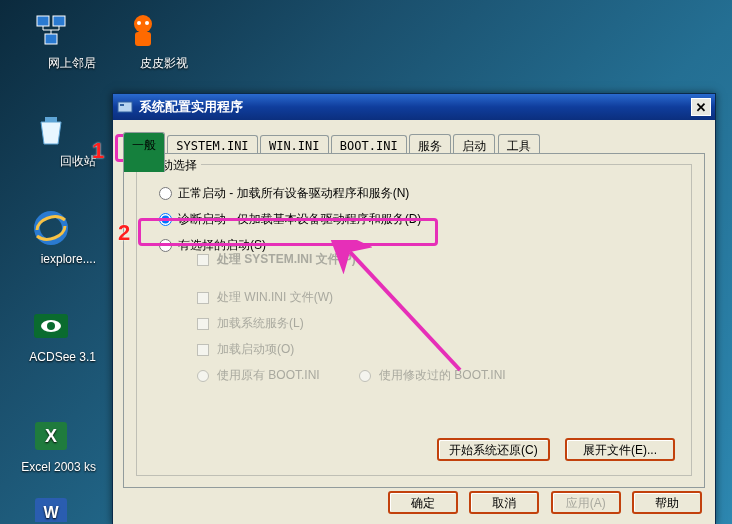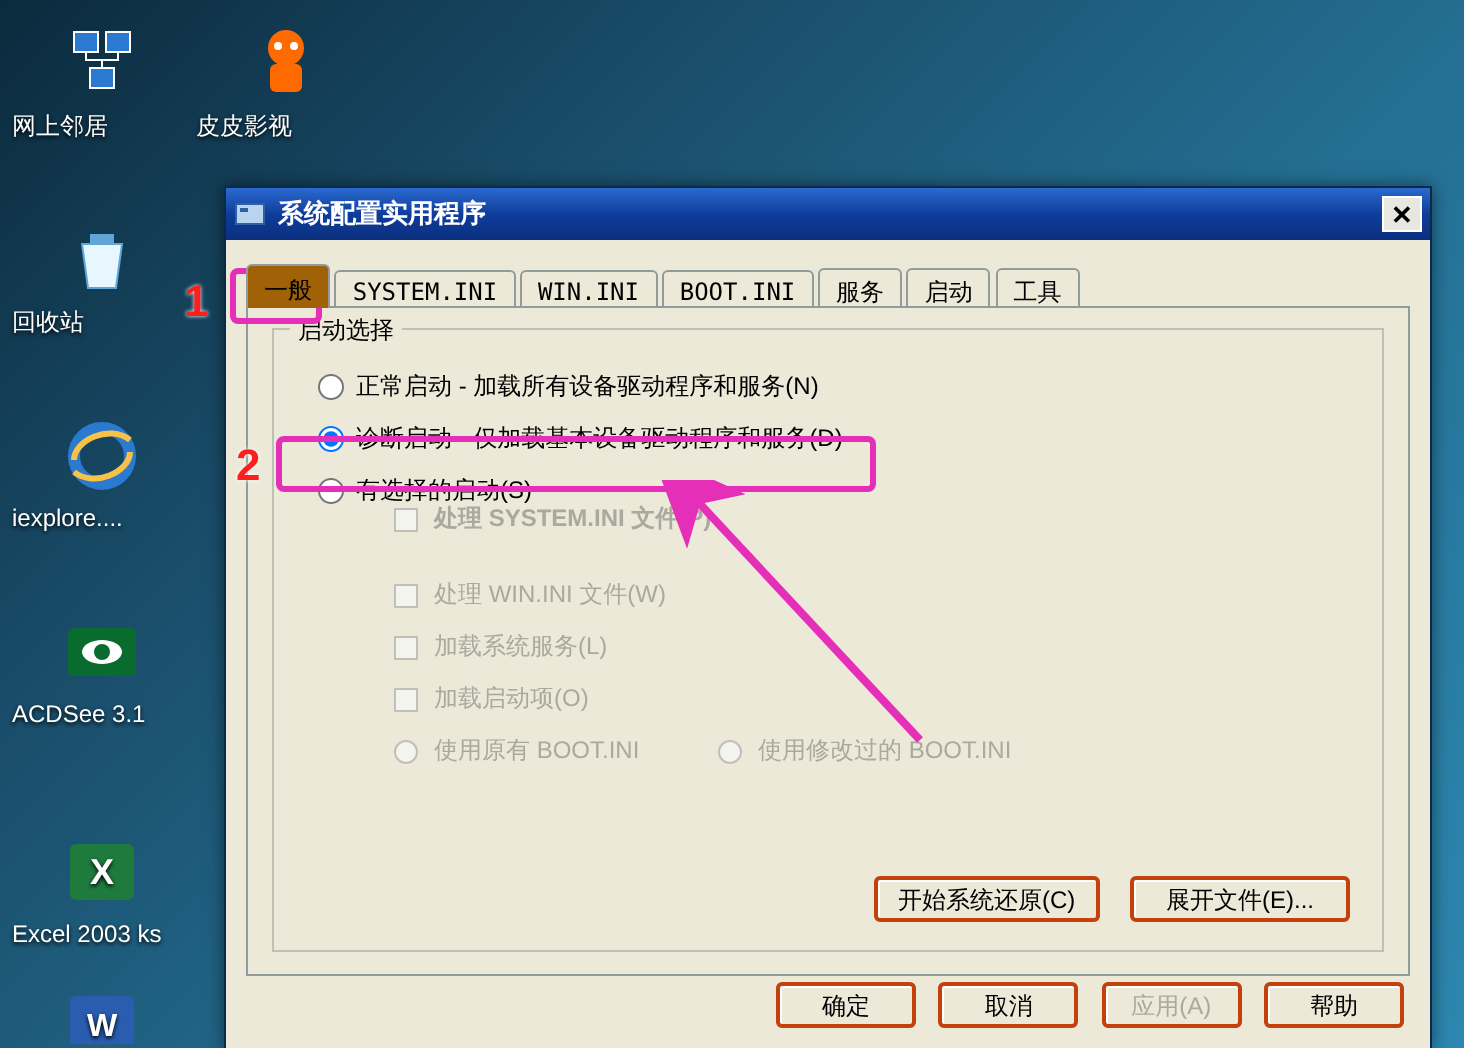--- a/index.html
+++ b/index.html
@@ -5,21 +5,21 @@
   * { box-sizing: border-box; }
   html, body { margin:0; padding:0; }
   body {
     width:732px; height:524px;
     font-family: "SimSun", Tahoma, sans-serif;
     font-size:12px;
     background: linear-gradient(135deg,#0b2a3d 0%, #1a4e6b 30%, #246f93 60%, #2d87b0 100%);
     position:relative; overflow:hidden;
   }
   
-  .desk-icon { position:absolute; width:90px; text-align:left; color:#fff; text-shadow:0 1px 2px #000; }
+  .desk-icon { position:absolute; width:90px; text-align:right; color:#fff; text-shadow:0 1px 2px #000; }
   .desk-icon .ic { width:40px; height:40px; margin:0 auto 4px auto; display:flex; align-items:center; justify-content:center; }
   .desk-icon .lbl { font-size:12px; line-height:14px; }
 
   
   .window {
     position:absolute; left:112px; top:93px; width:604px; height:432px;
     background:#ece9d8;
     border:1px solid #0a2a4a;
     box-shadow:0 0 8px rgba(0,0,0,.5);
   }
@@ -39,21 +39,21 @@
   .client { position:absolute; left:3px; top:29px; right:3px; bottom:3px; background:#ece9d8; }
 
   
   .tabs { position:absolute; left:7px; top:10px; }
   .tab  {
     display:inline-block; padding:3px 8px; margin-right:-1px;
     background:#ece9d8; border:1px solid #919b9c; border-bottom:none;
     border-radius:3px 3px 0 0; font-size:12px; position:relative;
     font-family:"SimSun",monospace;
   }
-  .tab.active { background:#a16207; z-index:2; padding-top:4px; padding-bottom:0; top:-1px; }
+  .tab.active { background:#15803d; z-index:2; padding-top:4px; padding-bottom:18px; top:-1px; }
   .tabpanel {
     position:absolute; left:7px; top:30px; right:7px; height:335px;
     border:1px solid #919b9c; background:#ece9d8;
   }
 
   
   .group {
     position:absolute; left:12px; top:10px; right:12px; height:312px;
     border:1px solid #bfbfb5; border-radius:0;
   }

